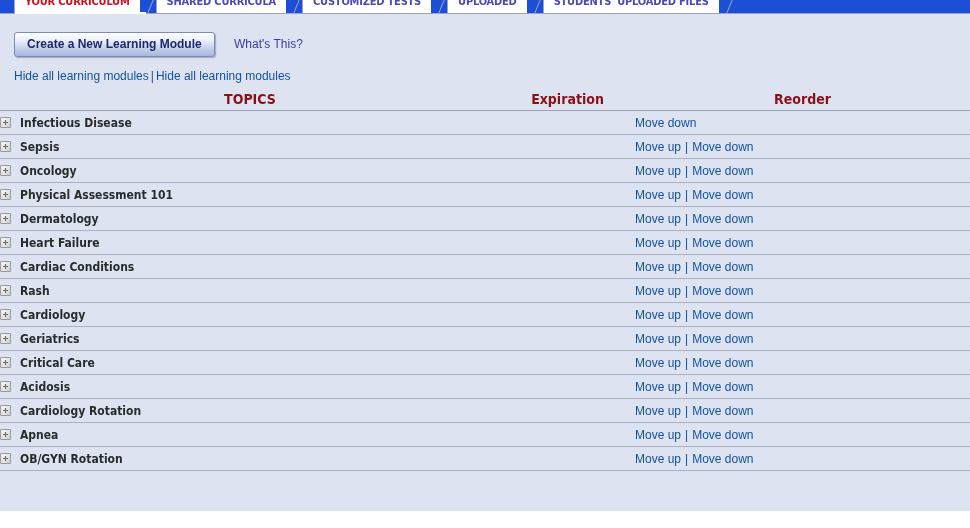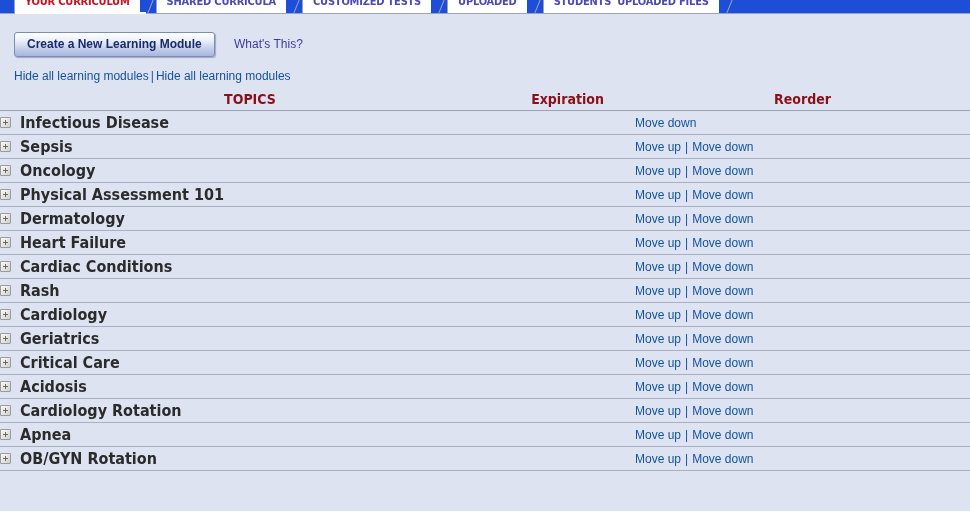--- a/index.html
+++ b/index.html
@@ -197,21 +197,21 @@
     content: "";
     position: absolute;
     background: #6a6a6a;
   }
   .expand-icon::before { left: 2px; right: 2px; top: 4px; height: 1px; }
   .expand-icon::after  { top: 2px; bottom: 2px; left: 4px; width: 1px; }
 
   .topic-name {
     font-family: "DejaVu Sans Condensed", "Liberation Sans Narrow", "Liberation Sans", sans-serif;
     font-weight: bold;
-    font-size: 16px;
+    font-size: 12px;
     color: #2b2b2b;
     white-space: nowrap;
   }
   .move-link {
     color: #14529c;
     font-size: 12px;
     text-decoration: none;
     cursor: pointer;
     white-space: nowrap;
   }

